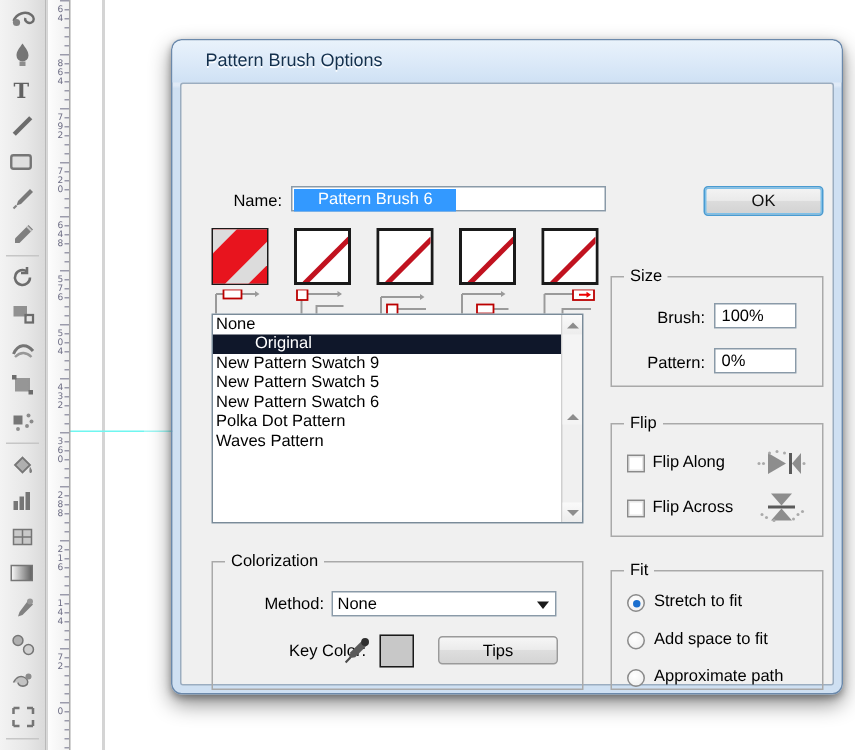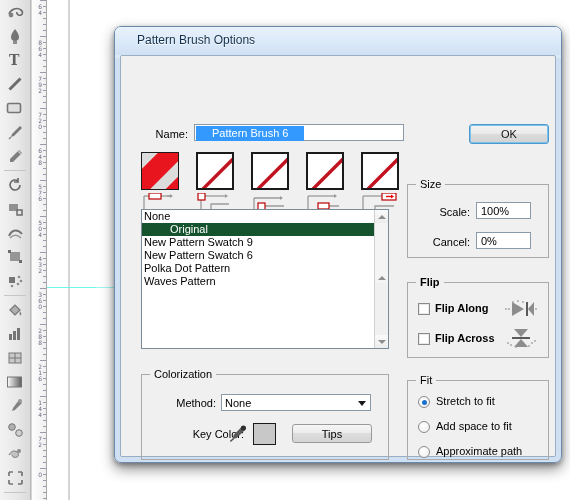--- a/index.html
+++ b/index.html
@@ -77,21 +77,21 @@
   .tile-sw{width:38px;height:38px;box-sizing:border-box;border:2px solid #1a1a1a;background:#fff;position:relative;overflow:hidden;}
   .tile-sw.sel{border:1px solid #1a1a1a;box-shadow:0 0 0 1px #ffffff inset,0 0 0 2px #1a1a1a inset;}
   .tile-sw .diag{position:absolute;left:-6px;top:-6px;width:52px;height:52px;}
   .pos-ind{margin-top:3px;width:38px;height:22px;}
 
   
   #listbox{position:absolute;left:20px;top:153px;width:248px;height:140px;
     background:#ffffff;border:1px solid #7a8b99;box-sizing:border-box;overflow:hidden;}
   #list-items{position:absolute;left:0;top:0;right:14px;}
   .list-item{height:13px;line-height:13px;padding:0 2px;font-size:11px;color:#000;white-space:nowrap;}
-  .list-item.selected{background:#14532d;color:#ffffff;padding-left:28px;}
+  .list-item.selected{background:#0f172a;color:#ffffff;padding-left:28px;}
   #list-scroll{position:absolute;right:0;top:0;width:14px;height:100%;
     background:#f0f0f0;border-left:1px solid #cfcfcf;box-sizing:border-box;}
   .sbtn{position:absolute;left:0;width:13px;height:13px;display:flex;align-items:center;justify-content:center;
     background:linear-gradient(to bottom,#fafafa,#ececec);}
   #sb-up{top:0;}
   #sb-down{bottom:0;}
   .arrow-up{width:0;height:0;border-left:4px solid transparent;border-right:4px solid transparent;border-bottom:4px solid #8d8d8d;}
   .arrow-dn{width:0;height:0;border-left:4px solid transparent;border-right:4px solid transparent;border-top:4px solid #8d8d8d;}
   #sb-thumb{position:absolute;left:0;top:13px;width:13px;height:60px;background:#f4f4f4;}
   #sb-mid{position:absolute;left:0;top:64px;width:13px;height:8px;display:flex;align-items:center;justify-content:center;}
@@ -114,21 +114,21 @@
     text-align:center;line-height:18px;font-size:11px;box-sizing:border-box;
     background:linear-gradient(to bottom,#f6f6f6,#ebebeb 48%,#dedede 50%,#d4d4d4);border:1px solid #9a9a9a;}
 
   
   #grp-size{left:286px;top:128px;width:142px;height:74px;}
   .sz-label{position:absolute;font-size:11px;text-align:right;width:58px;}
   .sz-input{position:absolute;width:55px;height:17px;background:#ffffff;border:1px solid #8a9aa8;box-sizing:border-box;}
   .sz-input span{position:absolute;left:4px;top:1px;line-height:15px;font-size:11px;}
 
   
-  #grp-flip{left:286px;top:226px;width:142px;height:76px;font-weight:bold;}
+  #grp-flip{left:286px;top:226px;width:142px;height:76px;}
   .cb-row{position:absolute;left:10px;}
   .checkbox{position:absolute;left:0;top:0;width:12px;height:12px;background:#ffffff;
     border:1px solid #8a8a8a;box-sizing:border-box;box-shadow:0 0 0 1px #e8e8e8 inset;}
   .cb-text{position:absolute;left:17px;top:-1px;font-size:11px;white-space:nowrap;}
   .flip-icon{position:absolute;}
 
   
   #grp-fit{left:286px;top:324px;width:142px;height:80px;}
   .rb-row{position:absolute;left:10px;}
   .radio{position:absolute;left:0;top:0;width:12px;height:12px;border-radius:50%;
@@ -536,20 +536,21 @@
         </svg>
       </div>
 
     </div>
 
     <div id="listbox">
       <div id="list-items">
           <div class="list-item">None</div>
           <div class="list-item selected">Original</div>
           <div class="list-item">New Pattern Swatch 9</div>
+          <div class="list-item">New Pattern Swatch 5</div>
           <div class="list-item">New Pattern Swatch 6</div>
           <div class="list-item">Polka Dot Pattern</div>
           <div class="list-item">Waves Pattern</div>
         </div>
       <div id="list-scroll">
         <div class="sbtn" id="sb-up">
             <span class="arrow-up"></span>
           </div>
         <div id="sb-thumb"></div>
         <div id="sb-mid">
@@ -573,25 +574,25 @@
         <path d="M15 3.5l3.2 3.2-8.4 8.4-4 .8.8-4z" fill="#5a5a5a"></path>
         <circle cx="16.4" cy="5" r="2.6" fill="#2e2e2e"></circle>
         <path d="M6.6 15.4L3.4 18.6" stroke="#4a4a4a" stroke-width="1.4"></path>
       </svg>
       <div id="keycolor-swatch"></div>
       <div id="tips-button">Tips</div>
     </div>
 
     <div class="group" id="grp-size">
       <div class="group-title">Size</div>
-      <div class="sz-label" style="left:4px;top:21px;">Scale:</div>
+      <div class="sz-label" style="left:4px;top:21px;">Brush:</div>
       <div class="sz-input" style="left:68px;top:17px;">
         <span>100%</span>
       </div>
-      <div class="sz-label" style="left:4px;top:51px;">Cancel:</div>
+      <div class="sz-label" style="left:4px;top:51px;">Pattern:</div>
       <div class="sz-input" style="left:68px;top:47px;">
         <span>0%</span>
       </div>
     </div>
 
     <div class="group" id="grp-flip">
       <div class="group-title">Flip</div>
 
       <div class="cb-row" style="top:20px;">
         <span class="checkbox"></span>

